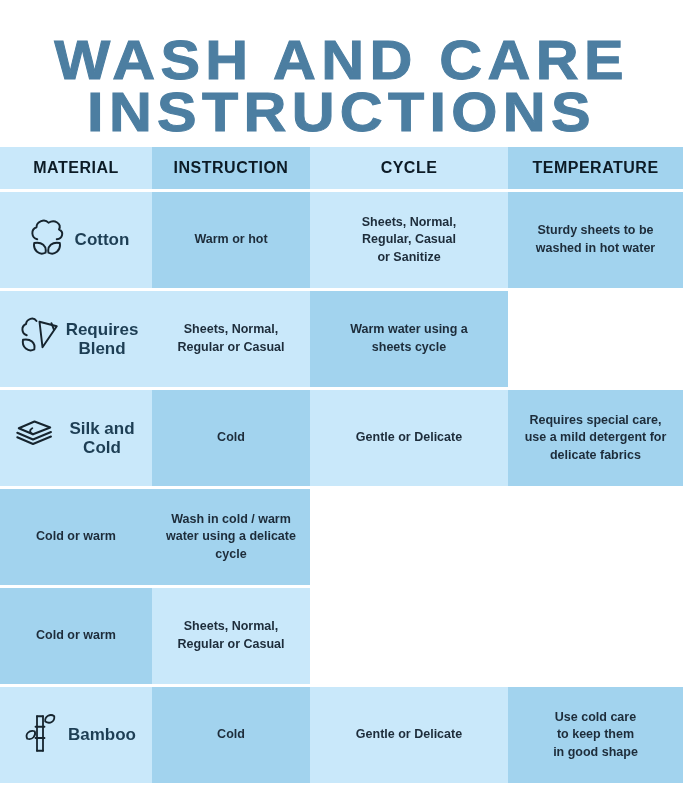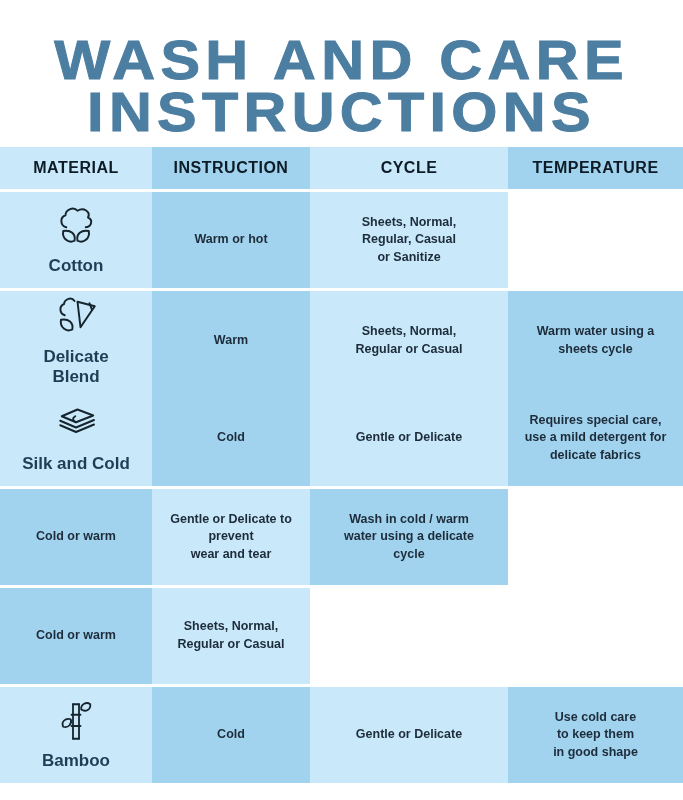--- a/index.html
+++ b/index.html
@@ -29,21 +29,21 @@
   .cell { display:flex; align-items:center; justify-content:center; text-align:center; padding:4px 9px; }
   .c-light { background:#c9e8fa; }
   .c-dark  { background:#a2d3ee; }
   .hcell {
     color:#0c1b26; font-size:16px; font-weight:bold; letter-spacing:0.5px;
   }
   .cell-text {
     color:#1d2c3a; font-size:12.5px; font-weight:bold; line-height:1.42;
     white-space:pre-line;
   }
-  .mat { flex-direction:column; gap:4px; }
+  .mat { flex-direction:row; gap:4px; }
   .icon { width:48px; height:48px; display:flex; align-items:center; justify-content:center; }
   .icon svg { width:48px; height:48px; }
   .mat-label {
     color:#1d3e54; font-size:17px; font-weight:bold; line-height:1.15;
     white-space:pre-line; text-align:center;
   }
 </style>
 </head>
 <body>
 
@@ -76,38 +76,39 @@
             <span class="mat-label">Cotton</span>
           </div>
           <div class="cell c-dark">
             <span class="cell-text">Warm or hot</span>
           </div>
           <div class="cell c-light">
             <span class="cell-text">Sheets, Normal,
 Regular, Casual
 or Sanitize</span>
           </div>
+          <div class="cell c-dark">
+            <span class="cell-text">Sturdy sheets to be
+washed in hot water</span>
+          </div>
         </div>
         <div class="row">
           <div class="cell c-light mat">
             <span class="icon">
               <svg viewBox="0 0 64 64">
                 <g fill="none" stroke="#16242e" stroke-width="2.6" stroke-linecap="round" stroke-linejoin="round">
                   <path d="M17 27 C10 25 9 15 16 12 C17 5 26 2 30 8"></path>
                   <path d="M12 33 C10 43 19 50 27 46 C29 37 22 31 12 33 Z"></path>
                   <path d="M34 9 L57 15 L38 43 Z"></path>
                   <path d="M50 11 L53 19"></path>
                 </g>
               </svg>
             </span>
-            <span class="mat-label">Delicate
+            <span class="mat-label">Requires
 Blend</span>
-          </div>
-          <div class="cell c-dark">
-            <span class="cell-text">Warm</span>
           </div>
           <div class="cell c-light">
             <span class="cell-text">Sheets, Normal,
 Regular or Casual</span>
           </div>
           <div class="cell c-dark">
             <span class="cell-text">Warm water using a
 sheets cycle</span>
           </div>
         </div>
@@ -133,24 +134,20 @@
           </div>
           <div class="cell c-dark">
             <span class="cell-text">Requires special care,
 use a mild detergent for
 delicate fabrics</span>
           </div>
         </div>
         <div class="row">
           <div class="cell c-dark">
             <span class="cell-text">Cold or warm</span>
-          </div>
-          <div class="cell c-light">
-            <span class="cell-text">Gentle or Delicate to prevent
-wear and tear</span>
           </div>
           <div class="cell c-dark">
             <span class="cell-text">Wash in cold / warm
 water using a delicate
 cycle</span>
           </div>
         </div>
         <div class="row">
           <div class="cell c-dark">
             <span class="cell-text">Cold or warm</span>

